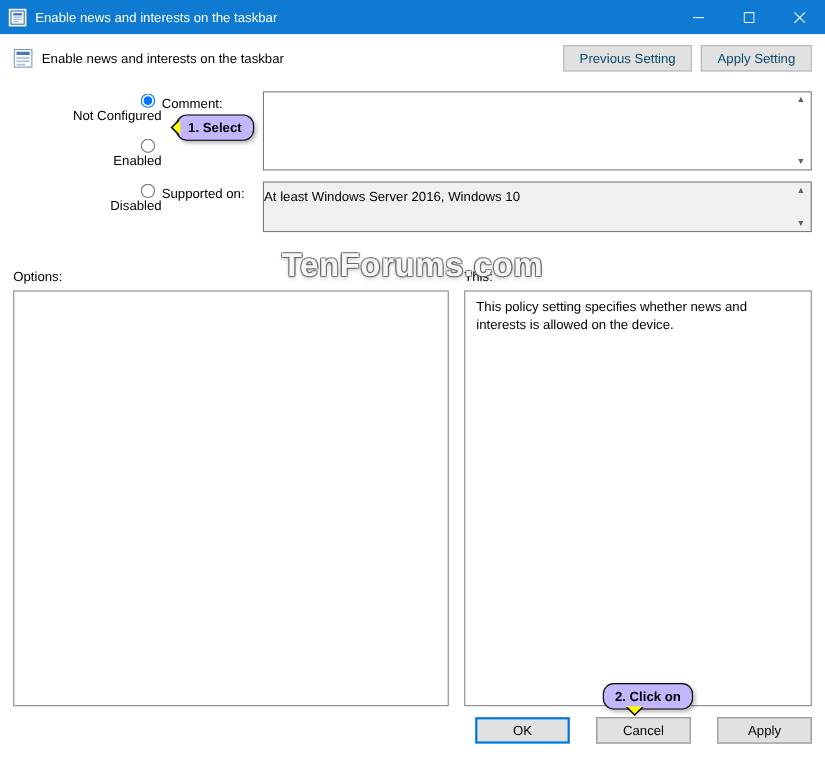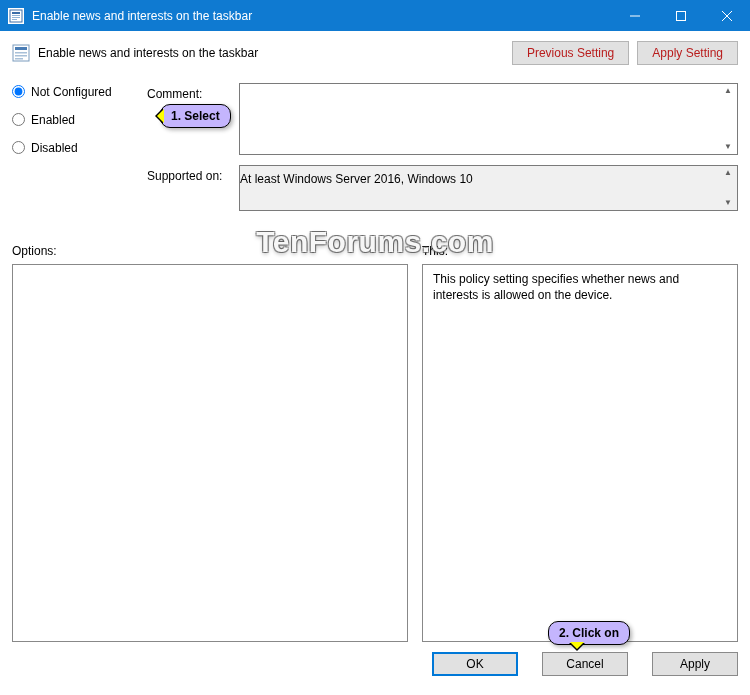--- a/index.html
+++ b/index.html
@@ -48,28 +48,28 @@
   .header-icon {
     width:18px;height:18px;margin-right:8px;
   }
   .header-title { font-size:12px; color:#000;}
   .nav-btns { margin-left:auto; display:flex; gap:8px;}
   .nav-btn {
     height:24px;
     padding: 0 14px;
     border:1px solid #b5b5b5;
     background:#e1e1e1;
-    color:#b91c1c;
+    color:#0c4a6e;
     font-size:12px;
     display:flex;align-items:center;
     text-decoration: underline dotted transparent;
   }
   .config-row { display:flex; }
   .radio-col { width:135px; padding-top:2px;}
-  .radio-item { display:flex; align-items:flex-start; margin-bottom:14px; font-size:12px; position:relative;}
+  .radio-item { display:flex; align-items:flex-end; margin-bottom:14px; font-size:12px; position:relative;flex-direction:column;}
   .radio-item input { margin:0 6px 0 0; width:13px;height:13px;}
   .fields-col { flex:1; }
   .field-row { display:flex; margin-bottom:10px; }
   .field-label { width:92px; padding-top:4px; }
   .textbox {
     flex:1;
     height:72px;
     border:1px solid #7a7a7a;
     background:#fff;
     position:relative;

